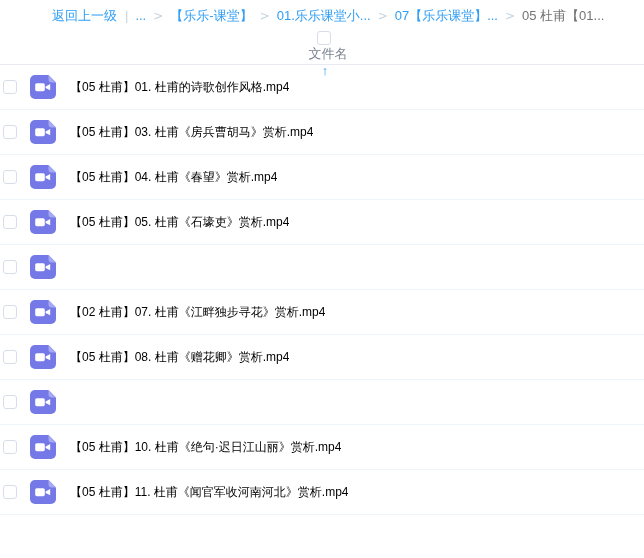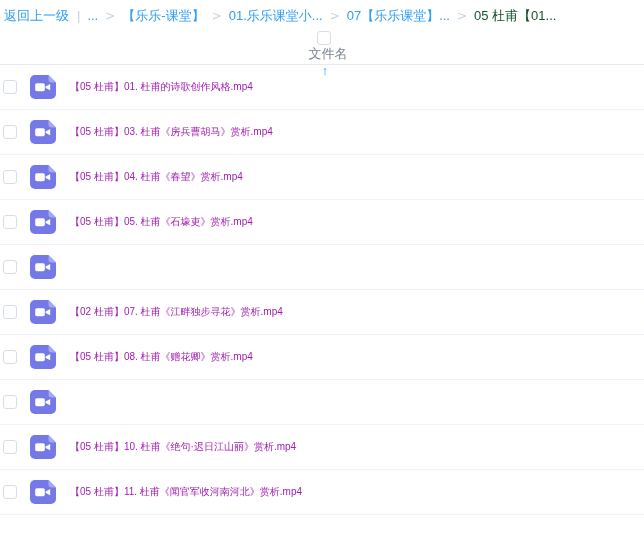--- a/index.html
+++ b/index.html
@@ -13,25 +13,25 @@
 
   
   .breadcrumb {
     padding: 7px 8px 0 4px;
     height: 31px;
     font-size: 13px;
     white-space: nowrap;
     overflow: hidden;
   }
   .breadcrumb a { text-decoration: none; cursor: pointer; }
-  .back-link { color: #2e9df5; }
+  .back-link { color: #2e9df5; margin-left: 48px; }
   .pipe { color: #c6d3dd; margin: 0 7px 0 8px; }
   .sep { color: #c6d3dd; margin: 0 7px; font-family: "DejaVu Sans", sans-serif; font-size: 12px; }
   .crumb { color: #2e9df5; }
-  .crumb.current { color: #14532d; cursor: default; }
+  .crumb.current { color: #737373; cursor: default; }
 
   
   .list-header {
     height: 34px;
     display: flex;
     align-items: center;
     border-bottom: 1px solid #e8eaf1;
     font-size: 13px;
     color: #7a8291;
     flex-direction: column;
@@ -58,22 +58,22 @@
     cursor: pointer;
   }
   .file-icon {
     margin-left: 13px;
     width: 26px; height: 24px;
     flex: 0 0 auto;
     line-height: 0;
   }
   .file-name {
     margin-left: 14px;
-    font-size: 10px;
-    color: #a21caf;
+    font-size: 12px;
+    color: #000000;
     white-space: nowrap;
     overflow: hidden;
   }
 </style>
 </head>
 <body>
 
 <div class="page">
 
   <div class="breadcrumb">

